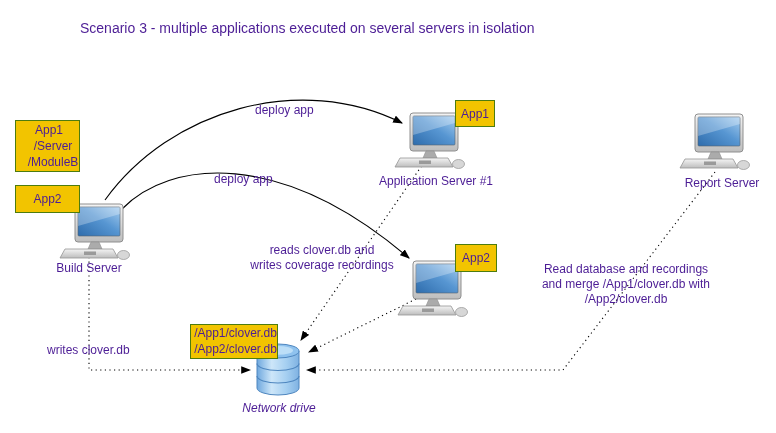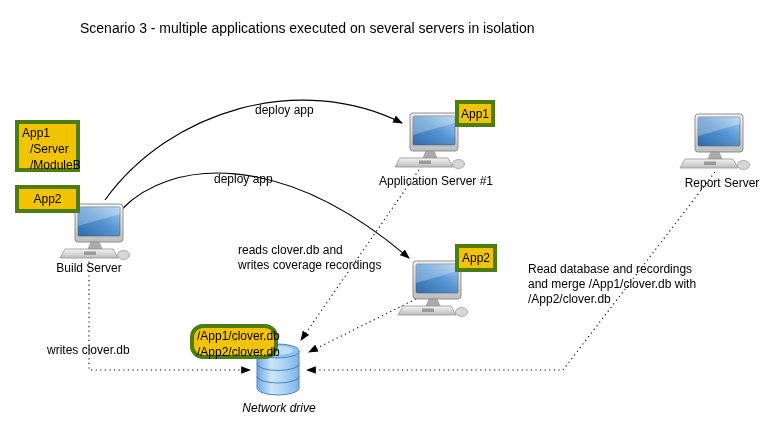--- a/index.html
+++ b/index.html
@@ -1,28 +1,29 @@
 <!DOCTYPE html>
 <html><head>
 <meta charset="utf-8">
 <style>
   html,body{margin:0;padding:0;background:#fff;}
   .canvas{
     position:relative;width:776px;height:433px;background:#ffffff;
-    font-family:"Liberation Sans",sans-serif;color:#000000;overflow:hidden;
+    font-family:"Liberation Sans",sans-serif;color:#4c1d95;overflow:hidden;
   }
   .abs{position:absolute;}
   .title{font-size:14px;white-space:nowrap;}
   .lbl{font-size:12px;white-space:nowrap;}
   .lbl.center{text-align:center;}
   .edge-lbl{font-size:12px;white-space:nowrap;}
-  .edge-block{font-size:12px;line-height:15px;text-align:left;}
+  .edge-block{font-size:12px;line-height:15px;text-align:center;}
   .note{
-    background:#F2C400;border:4px solid #4d7c0f;font-size:12px;line-height:16px;
+    background:#F2C400;border:1px solid #4d7c0f;font-size:12px;line-height:16px;
     box-sizing:border-box;
+    text-align:center;
   }
   .note .line{white-space:nowrap;}
   .note .indented{padding-left:8px;}
   .note.centered{display:flex;align-items:center;justify-content:center;}
   svg{display:block;}
   #connectors{position:absolute;left:0;top:0;}
   .solid-line{stroke:#000;stroke-width:1.1;fill:none;}
   .dotted-line{stroke:#000;stroke-width:1.1;fill:none;stroke-dasharray:1.2 3.4;}
 </style>
 </head>
@@ -114,21 +115,21 @@
     <div class="line indented">/Server</div>
     <div class="line indented">/ModuleB</div>
   </div>
 
   <div class="abs note centered" style="left:15px;top:185px;width:65px;height:28px;">App2</div>
 
   <div class="abs note centered" style="left:455px;top:100px;width:40px;height:27px;">App1</div>
 
   <div class="abs note centered" style="left:455px;top:244px;width:42px;height:28px;">App2</div>
 
-  <div class="abs note" style="left:190px;top:324px;width:88px;height:35px;padding:0 0 0 3px;border-radius:13px;">
+  <div class="abs note" style="left:190px;top:324px;width:88px;height:35px;padding:0 0 0 3px;">
     <div class="line">/App1/clover.db</div>
     <div class="line">/App2/clover.db</div>
   </div>
 
   <div class="abs edge-lbl" style="left:255px;top:103px;">deploy app</div>
   <div class="abs edge-lbl" style="left:214px;top:172px;">deploy app</div>
   <div class="abs edge-lbl" style="left:47px;top:343px;">writes clover.db</div>
 
   <div class="abs edge-block" style="left:238px;top:243px;width:168px;">
     <div>reads clover.db and</div>

